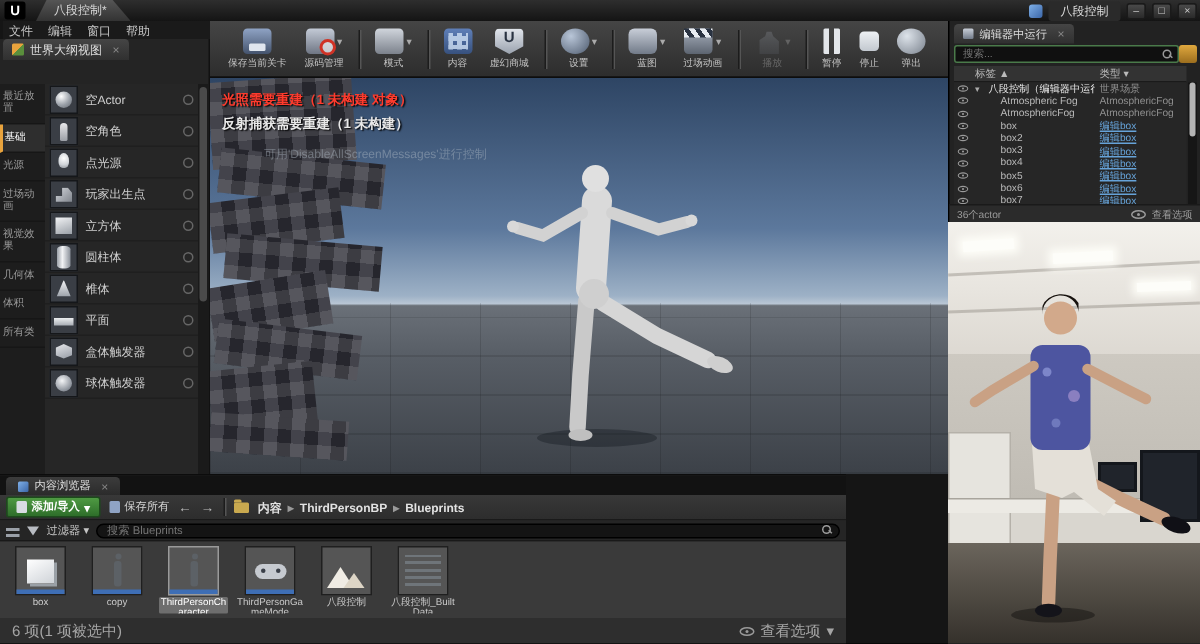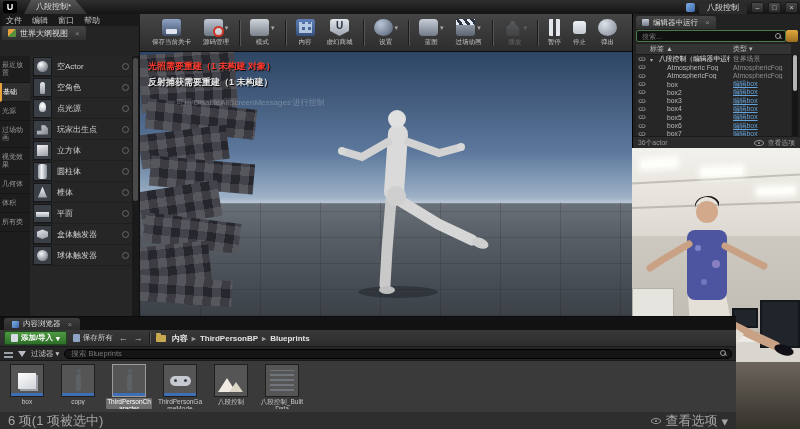--- a/index.html
+++ b/index.html
@@ -84,21 +84,21 @@
   .viewport{position:absolute;left:140px;top:52px;width:492px;height:264px;overflow:hidden;background:linear-gradient(180deg,#2e4564 0%,#5c789c 38%,#9db1c6 55%,#b9c6d4 57%,#6a7078 57.5%,#585e66 70%,#3c4148 100%);}
   .floor-lines{position:absolute;left:0;right:0;top:57%;bottom:0;background:repeating-linear-gradient(90deg,rgba(0,0,0,.18) 0 1px,transparent 1px 60px),repeating-linear-gradient(0deg,rgba(0,0,0,.15) 0 1px,transparent 1px 26px);opacity:.7;}
   .stairs{position:absolute;left:0;top:0;width:128px;height:252px;}
   .chk{position:absolute;background:repeating-linear-gradient(0deg,rgba(255,255,255,.10) 0 9px,rgba(0,0,0,0) 9px 18px),repeating-linear-gradient(90deg,#43434b 0 9px,#26262d 9px 18px);}
   .vpmsg{position:absolute;left:8px;top:8px;z-index:3;}
   .msg-red{color:#ff3b2d;font-size:9px;font-weight:bold;text-shadow:1px 1px 1px #000;}
   .msg-white{color:#e8e8e8;font-size:9px;font-weight:bold;margin-top:3px;text-shadow:1px 1px 1px #000;}
   .msg-dim{color:#aeb9c4;font-size:8px;margin-top:8px;margin-left:28px;opacity:.45;}
 
   
-  .cbrowser{position:absolute;left:0;top:316px;width:736px;height:113px;background:#2b2b2b;z-index:10;border-top:1px solid #0c0c0c;}
+  .cbrowser{position:absolute;left:0;top:316px;width:564px;height:113px;background:#2b2b2b;z-index:10;border-top:1px solid #0c0c0c;}
   .cb-tabs{height:13px;background:#121212;display:flex;align-items:flex-end;}
   .cb-tab{height:12px;margin-left:4px;padding:0 8px;background:linear-gradient(#3c3c3c,#2b2b2b);border-radius:3px 3px 0 0;display:flex;align-items:center;gap:4px;font-size:7.5px;color:#ddd;}
   .cb-tab .ticon{width:7px;height:7px;background:linear-gradient(135deg,#7fb0e8,#3b66a8);border-radius:1px;}
   .cb-bar{height:17px;display:flex;align-items:center;gap:6px;padding:0 4px;background:linear-gradient(#383838,#2d2d2d);border-bottom:1px solid #1a1a1a;}
   .btn-addimport{background:linear-gradient(#4f9a43,#2e6e2a);border:1px solid #1d4a1c;border-radius:2px;color:#fff;font-size:7.5px;font-weight:bold;padding:1px 6px;display:flex;align-items:center;gap:3px;}
   .btn-saveall{display:flex;align-items:center;gap:3px;font-size:7.5px;color:#d5d5d5;}
   .mini-doc{width:7px;height:8px;background:#d8dce2;border-radius:1px;}
   .navarrow{color:#bdbdbd;font-size:9px;}
   .folder{width:10px;height:7px;background:#c9a94f;border-radius:1px;position:relative;}
   .folder::before{content:"";position:absolute;left:0;top:-2px;width:5px;height:2px;background:#c9a94f;border-radius:1px 1px 0 0;}
@@ -126,21 +126,21 @@
   .th-gamemode{background:linear-gradient(#2c3445,#141924);}
   .th-gamemode::before{content:"";position:absolute;left:6px;top:11px;width:21px;height:10px;background:#c6cad0;border-radius:5px;}
   .th-gamemode::after{content:"";position:absolute;left:10px;top:14px;width:3px;height:3px;background:#3a3f48;border-radius:50%;box-shadow:10px 0 0 #3a3f48;}
   .th-level{background:linear-gradient(150deg,#cf8a3e,#8a4f1d);}
   .th-level::before{content:"";position:absolute;left:3px;bottom:4px;width:0;height:0;border-left:9px solid transparent;border-right:9px solid transparent;border-bottom:14px solid #f0ece4;}
   .th-level::after{content:"";position:absolute;right:4px;bottom:4px;width:0;height:0;border-left:7px solid transparent;border-right:7px solid transparent;border-bottom:10px solid #ddd5c6;}
   .th-builtdata{background:#9aa0a4;}
   .th-builtdata::before{content:"";position:absolute;inset:5px 4px;background:repeating-linear-gradient(0deg,#6f757a 0 2px,transparent 2px 5px);}
   .stripe{position:absolute;left:0;right:0;bottom:0;height:3px;background:#3e6eb5;display:none;}
   .stripe.show{display:block;}
-  .cb-status{height:18px;display:flex;align-items:center;justify-content:space-between;padding:0 8px;background:#2e2e2e;font-size:13px;color:#a5a5a5;}
+  .cb-status{height:18px;display:flex;align-items:center;justify-content:space-between;padding:0 8px;background:#2e2e2e;font-size:10px;color:#a5a5a5;}
   .viewopts{display:flex;align-items:center;gap:4px;}
   .eye{width:10px;height:6px;border:1px solid #9a9a9a;border-radius:50%;position:relative;flex:none;}
   .eye::after{content:"";position:absolute;left:3px;top:1px;width:2px;height:2px;background:#9a9a9a;border-radius:50%;}
 
   
   .outliner{position:absolute;left:632px;top:14px;width:168px;height:134px;background:#222;z-index:10;border-left:1px solid #000;}
   .ol-tab{position:absolute;left:3px;top:2px;height:13px;padding:0 6px;background:linear-gradient(#454545,#303030);border-radius:3px 3px 0 0;display:flex;align-items:center;gap:4px;font-size:7.5px;color:#ddd;}
   .ol-tab .ticon{width:7px;height:7px;background:linear-gradient(#c8ced8,#717a88);border-radius:1px;}
   .ol-search{position:absolute;left:3px;top:16px;width:150px;height:12px;background:#101010;border:1px solid #4a7a4a;border-radius:2px;display:flex;align-items:center;padding:0 3px;}
   .ol-search input{flex:1;background:transparent;border:none;outline:none;color:#bbb;font-size:7px;min-width:0;}

